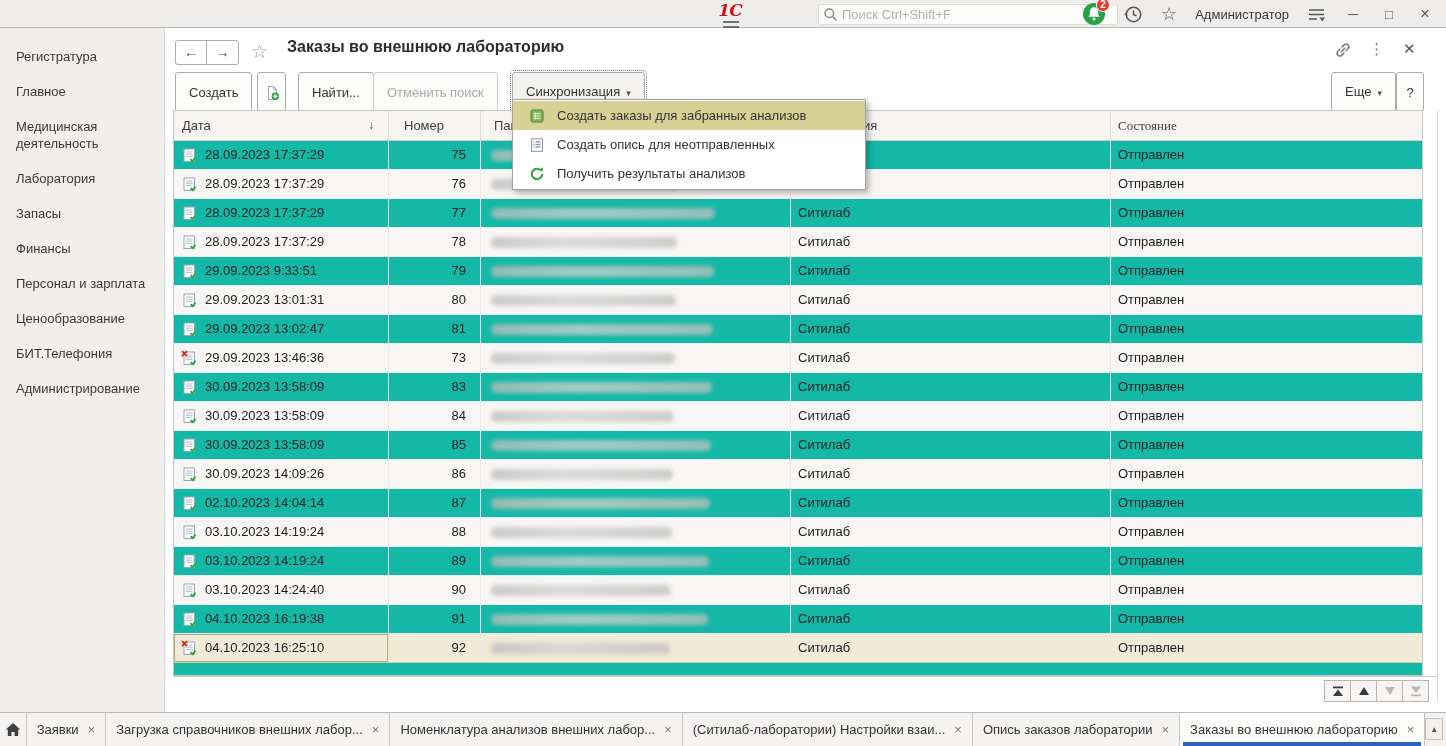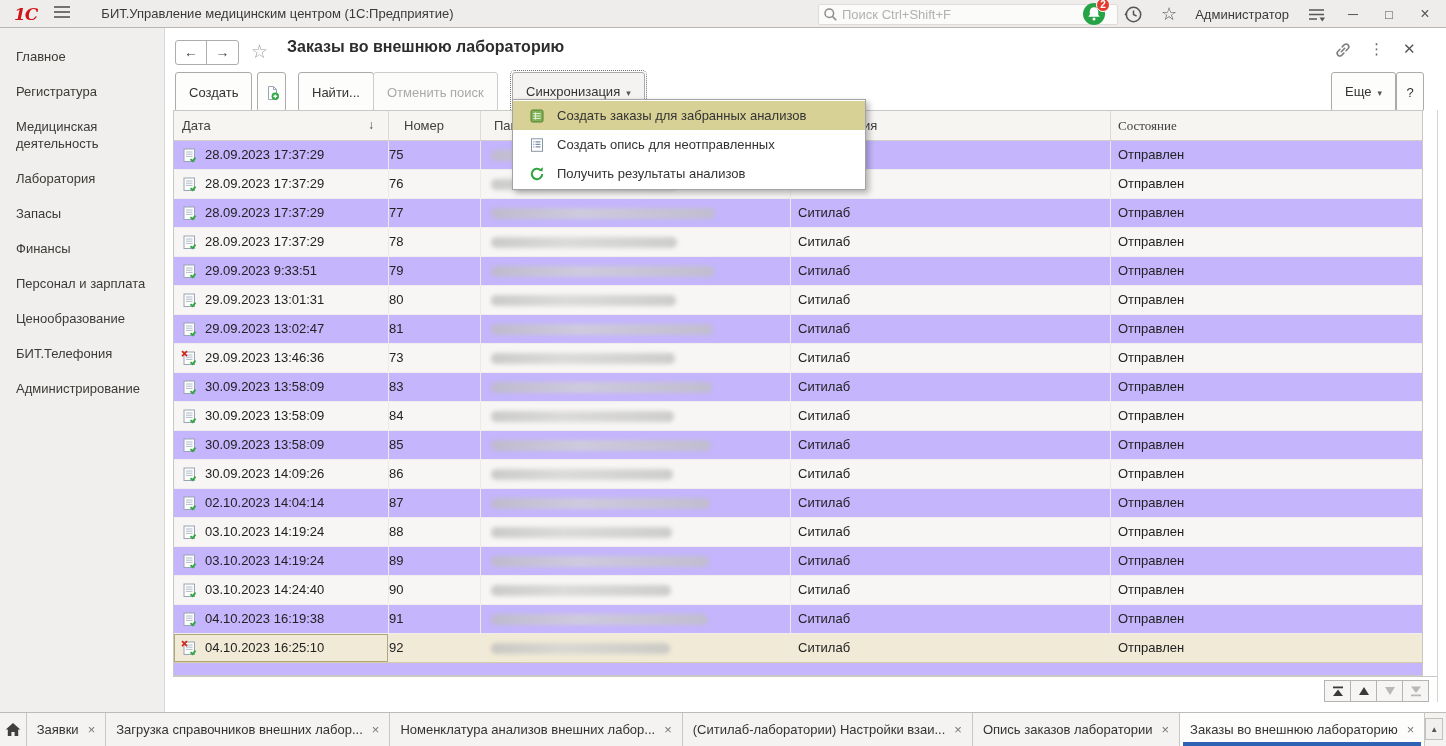--- a/index.html
+++ b/index.html
@@ -6,21 +6,21 @@
   html,body { width:1446px; height:746px; overflow:hidden; }
   body {
     font-family:"Liberation Sans", sans-serif;
     font-size:13px; color:#333; background:#fff; position:relative;
   }
 
   
   .topbar {
     position:absolute; left:0; top:0; width:1446px; height:28px;
     background:#efedeb; border-bottom:1px solid #b8b6b3;
-    display:flex; align-items:center;
+    display:flex; align-items:center;flex-direction:column;
   }
   .logo-1c {
     margin-left:14px; font-family:"DejaVu Serif", serif; font-style:italic;
     font-weight:bold; font-size:17px; color:#cf1317; letter-spacing:-1px;
   }
   .burger { margin-left:16px; width:18px; cursor:pointer; }
   .win-title { margin-left:30px; color:#3a3a3a; }
   .search-box {
     position:absolute; left:818px; top:4px; width:300px; height:21px;
     background:#fbfbfa; border:1px solid #dddcda; border-radius:2px;
@@ -82,37 +82,37 @@
   .tb-copy { position:absolute; left:92px; }
   .tb-find { position:absolute; left:133px; }
   .tb-cancel { position:absolute; left:208px; }
   .tb-sync { position:absolute; left:347px; }
   .tb-more { position:absolute; left:1166px; }
   .tb-help { position:absolute; left:1231px; width:28px; padding:0; text-align:center; }
 
   
   .tablebox {
     position:absolute; left:8px; top:82px; width:1250px; height:566px;
-    border:1px solid #c9c8c6; background:#c4b5fd;
+    border:1px solid #c9c8c6; background:#14b8a6;
   }
   .trow { display:grid; grid-template-columns:215px 92px 310px 320px auto; }
   .thead { background:#f6f5f2; height:30px; border-bottom:1px solid #cfcecb; }
   .thead .cell { line-height:29px; color:#3f3f3f; border-right:1px solid #dbdad7; position:relative; }
   .cell { overflow:hidden; white-space:nowrap; }
   .h-date { padding-left:8px; }
   .h-num { padding-left:15px; }
   .h-pat { padding-left:13px; }
   .h-lab { padding-left:7px; }
   .h-state { padding-left:7px; border-right:none !important;font-family:Liberation Serif, serif; }
   .sortarr { position:absolute; right:14px; top:0; color:#444; font-size:12px; }
   .tbody .trow { height:29px; border-bottom:1px solid #efeeec; cursor:pointer; }
   .tbody .trow.alt { background:#f7f6f4; }
   .tbody .cell { border-right:1px solid #ebeae7; line-height:28px; color:#222; }
   .c-date { display:flex; align-items:center; padding-left:7px; gap:7px; }
-  .c-num { padding-right:14px; }
+  .c-num { text-align:right; padding-right:14px; }
   .c-lab, .c-state { padding-left:7px; }
   .c-state { border-right:none !important; }
   .redact {
     display:inline-block; height:11px; margin:9px 0 0 10px; border-radius:5px;
     background:linear-gradient(90deg,#bdbdbd,#d2d2d2 40%,#c0c0c0);
     filter:blur(2px); opacity:.75;
   }
   .trow.selected { background:#f0ead6 !important; border-bottom:1px solid #d6cda2; }
   .trow.selected .c-date { box-shadow:inset 0 0 0 1px #b2a776; }
 
@@ -204,22 +204,22 @@
         </svg>
     </span>
     <span class="winctl">─</span>
     <span class="winctl" style="font-size:13px;">□</span>
     <span class="winctl" style="font-size:16px;">×</span>
   </div>
 </div>
 
 <div class="app">
   <nav class="sidebar" id="sidebar-list">
+      <div class="sidebar-item">Регистратура</div>
       <div class="sidebar-item">Главное</div>
-      <div class="sidebar-item">Регистратура</div>
       <div class="sidebar-item">Медицинская деятельность</div>
       <div class="sidebar-item">Лаборатория</div>
       <div class="sidebar-item">Запасы</div>
       <div class="sidebar-item">Финансы</div>
       <div class="sidebar-item">Персонал и зарплата</div>
       <div class="sidebar-item">Ценообразование</div>
       <div class="sidebar-item">БИТ.Телефония</div>
       <div class="sidebar-item">Администрирование</div>
     </nav>
 

